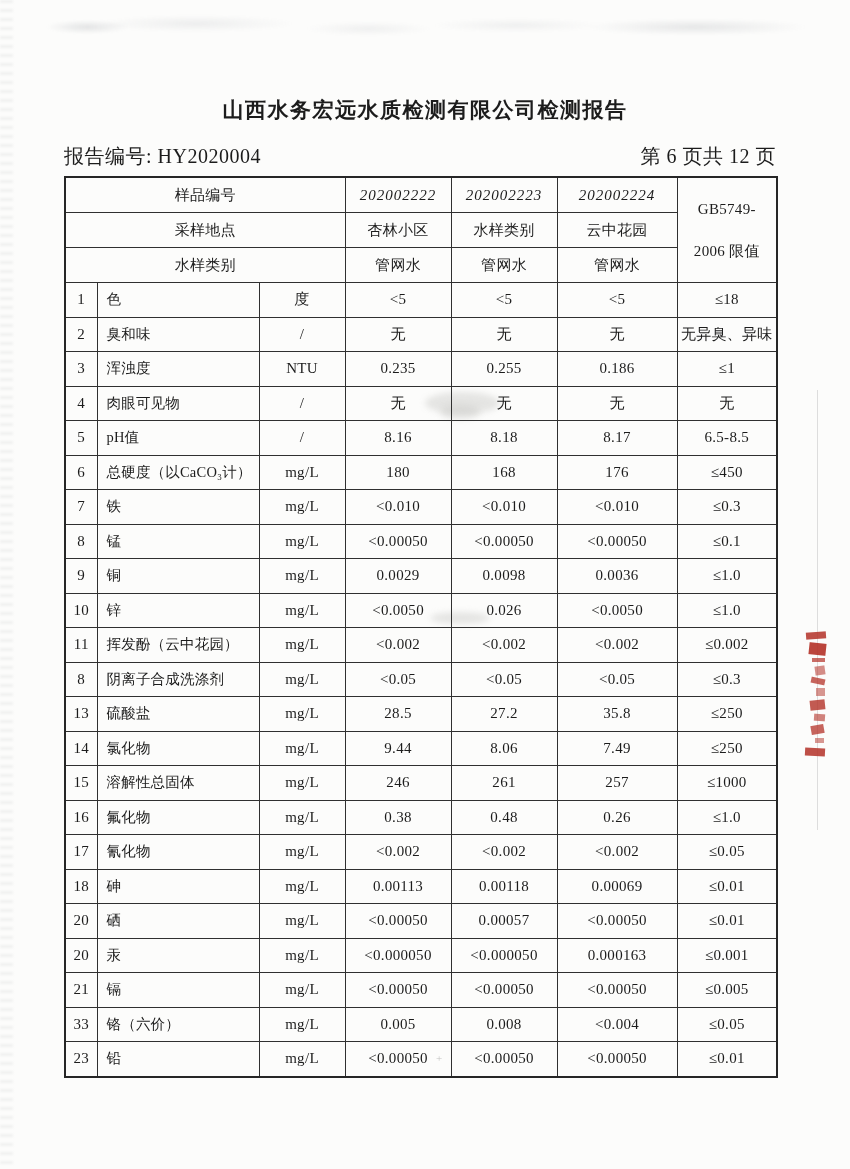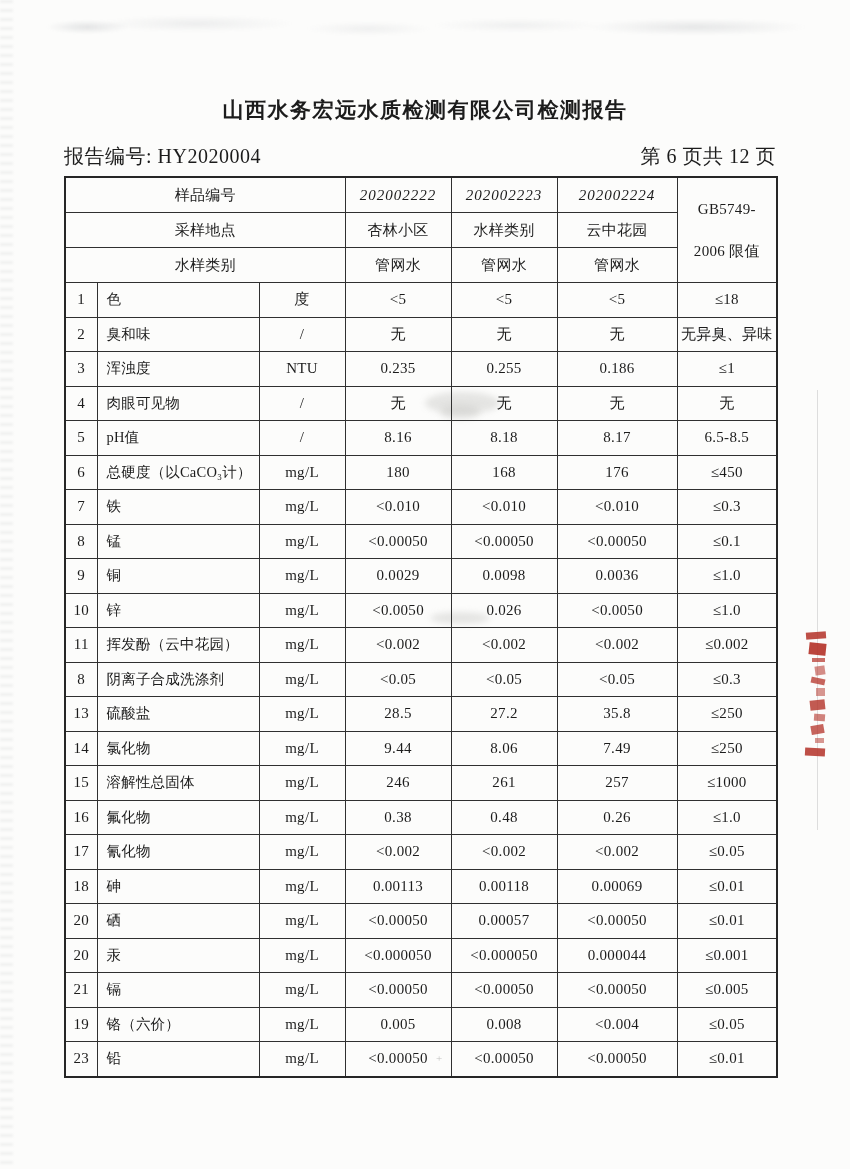--- a/index.html
+++ b/index.html
@@ -288,34 +288,34 @@
           <td>0.00057</td>
           <td>&lt;0.00050</td>
           <td>≤0.01</td>
         </tr>
         <tr>
           <td>20</td>
           <td class="name-cell">汞</td>
           <td>mg/L</td>
           <td>&lt;0.000050</td>
           <td>&lt;0.000050</td>
-          <td>0.000044</td>
+          <td>0.000163</td>
           <td>≤0.001</td>
         </tr>
         <tr>
           <td>21</td>
           <td class="name-cell">镉</td>
           <td>mg/L</td>
           <td>&lt;0.00050</td>
           <td>&lt;0.00050</td>
           <td>&lt;0.00050</td>
           <td>≤0.005</td>
         </tr>
         <tr>
-          <td>19</td>
+          <td>33</td>
           <td class="name-cell">铬（六价）</td>
           <td>mg/L</td>
           <td>0.005</td>
           <td>0.008</td>
           <td>&lt;0.004</td>
           <td>≤0.05</td>
         </tr>
         <tr>
           <td>23</td>
           <td class="name-cell">铅</td>

